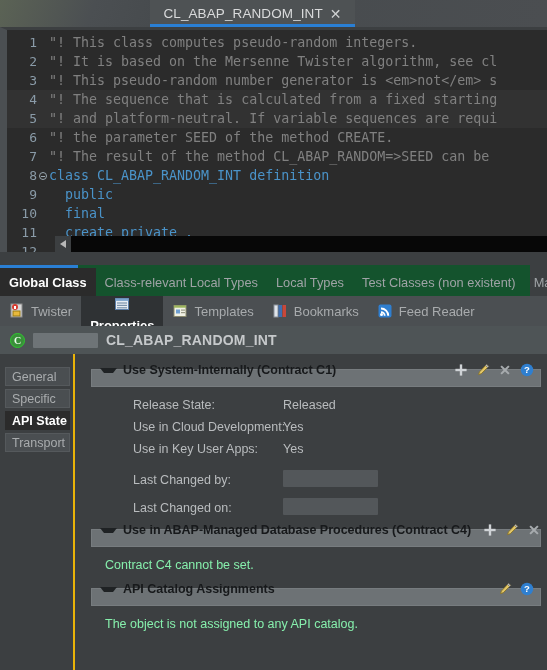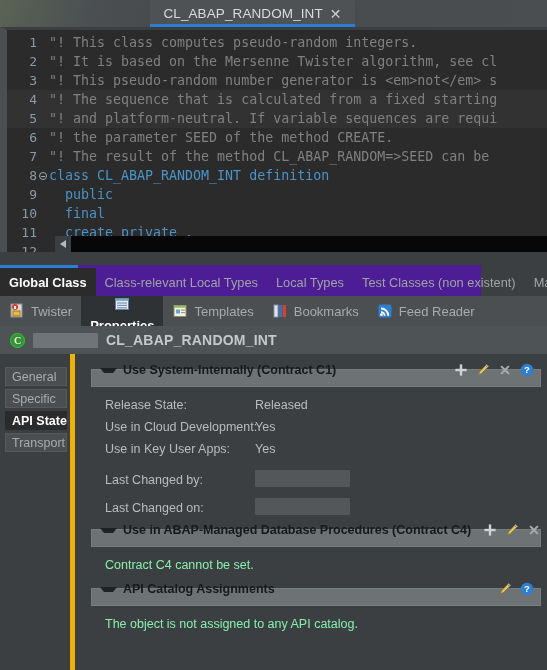--- a/index.html
+++ b/index.html
@@ -140,22 +140,22 @@
     border-top: 4px solid transparent;
     border-bottom: 4px solid transparent;
     border-right: 6px solid #b8b8b8;
     display: block;
   }
 
   
   .subtabs {
     position: absolute;
     left: 0; top: 265px;
-    width: 481px; height: 31px;
-    background: #4c1d95;
+    width: 530px; height: 31px;
+    background: #14532d;
     border-top: 0;
     text-align: center;
   }
   .subtabs .blue-ind {
     position: absolute;
     left: 0; top: 0;
     width: 78px; height: 3px;
     background: #2a7fd4;
   }
   .subtabs .row {
@@ -253,21 +253,21 @@
     position: absolute;
     left: 0; top: 354px;
     width: 547px; height: 316px;
     background: #3c3f41;
   }
   .prop-sidebar {
     position: absolute;
     left: 0; top: 0;
     width: 75px; height: 316px;
     background: #3c3f41;
-    border-right: 5px solid #eab308;
+    border-right: 2px solid #eab308;
     padding-top: 13px;
     box-sizing: border-box;
   }
   .side-item {
     height: 19px;
     margin: 0 3px 3px 5px;
     display: flex;
     align-items: center;
     padding-left: 6px;
     font-size: 12.5px;
@@ -321,20 +321,21 @@
   }
   .section-head .spacer { flex: 1 1 auto; }
   .section-head .acts { display: flex; align-items: center; gap: 8px; }
 
   .sec-body { padding: 8px 0 2px 14px; }
   .prop-row {
     display: flex;
     align-items: center;
     height: 20px;
     margin-bottom: 2px;
+    margin-left: 28px;
   }
   .prop-row.gap { margin-top: 8px; align-items: flex-end; }
   .prop-label {
     width: 150px;
     flex: 0 0 150px;
     color: #b9bcbe;
     font-size: 12.5px;
     white-space: nowrap;
   }
   .prop-value {

